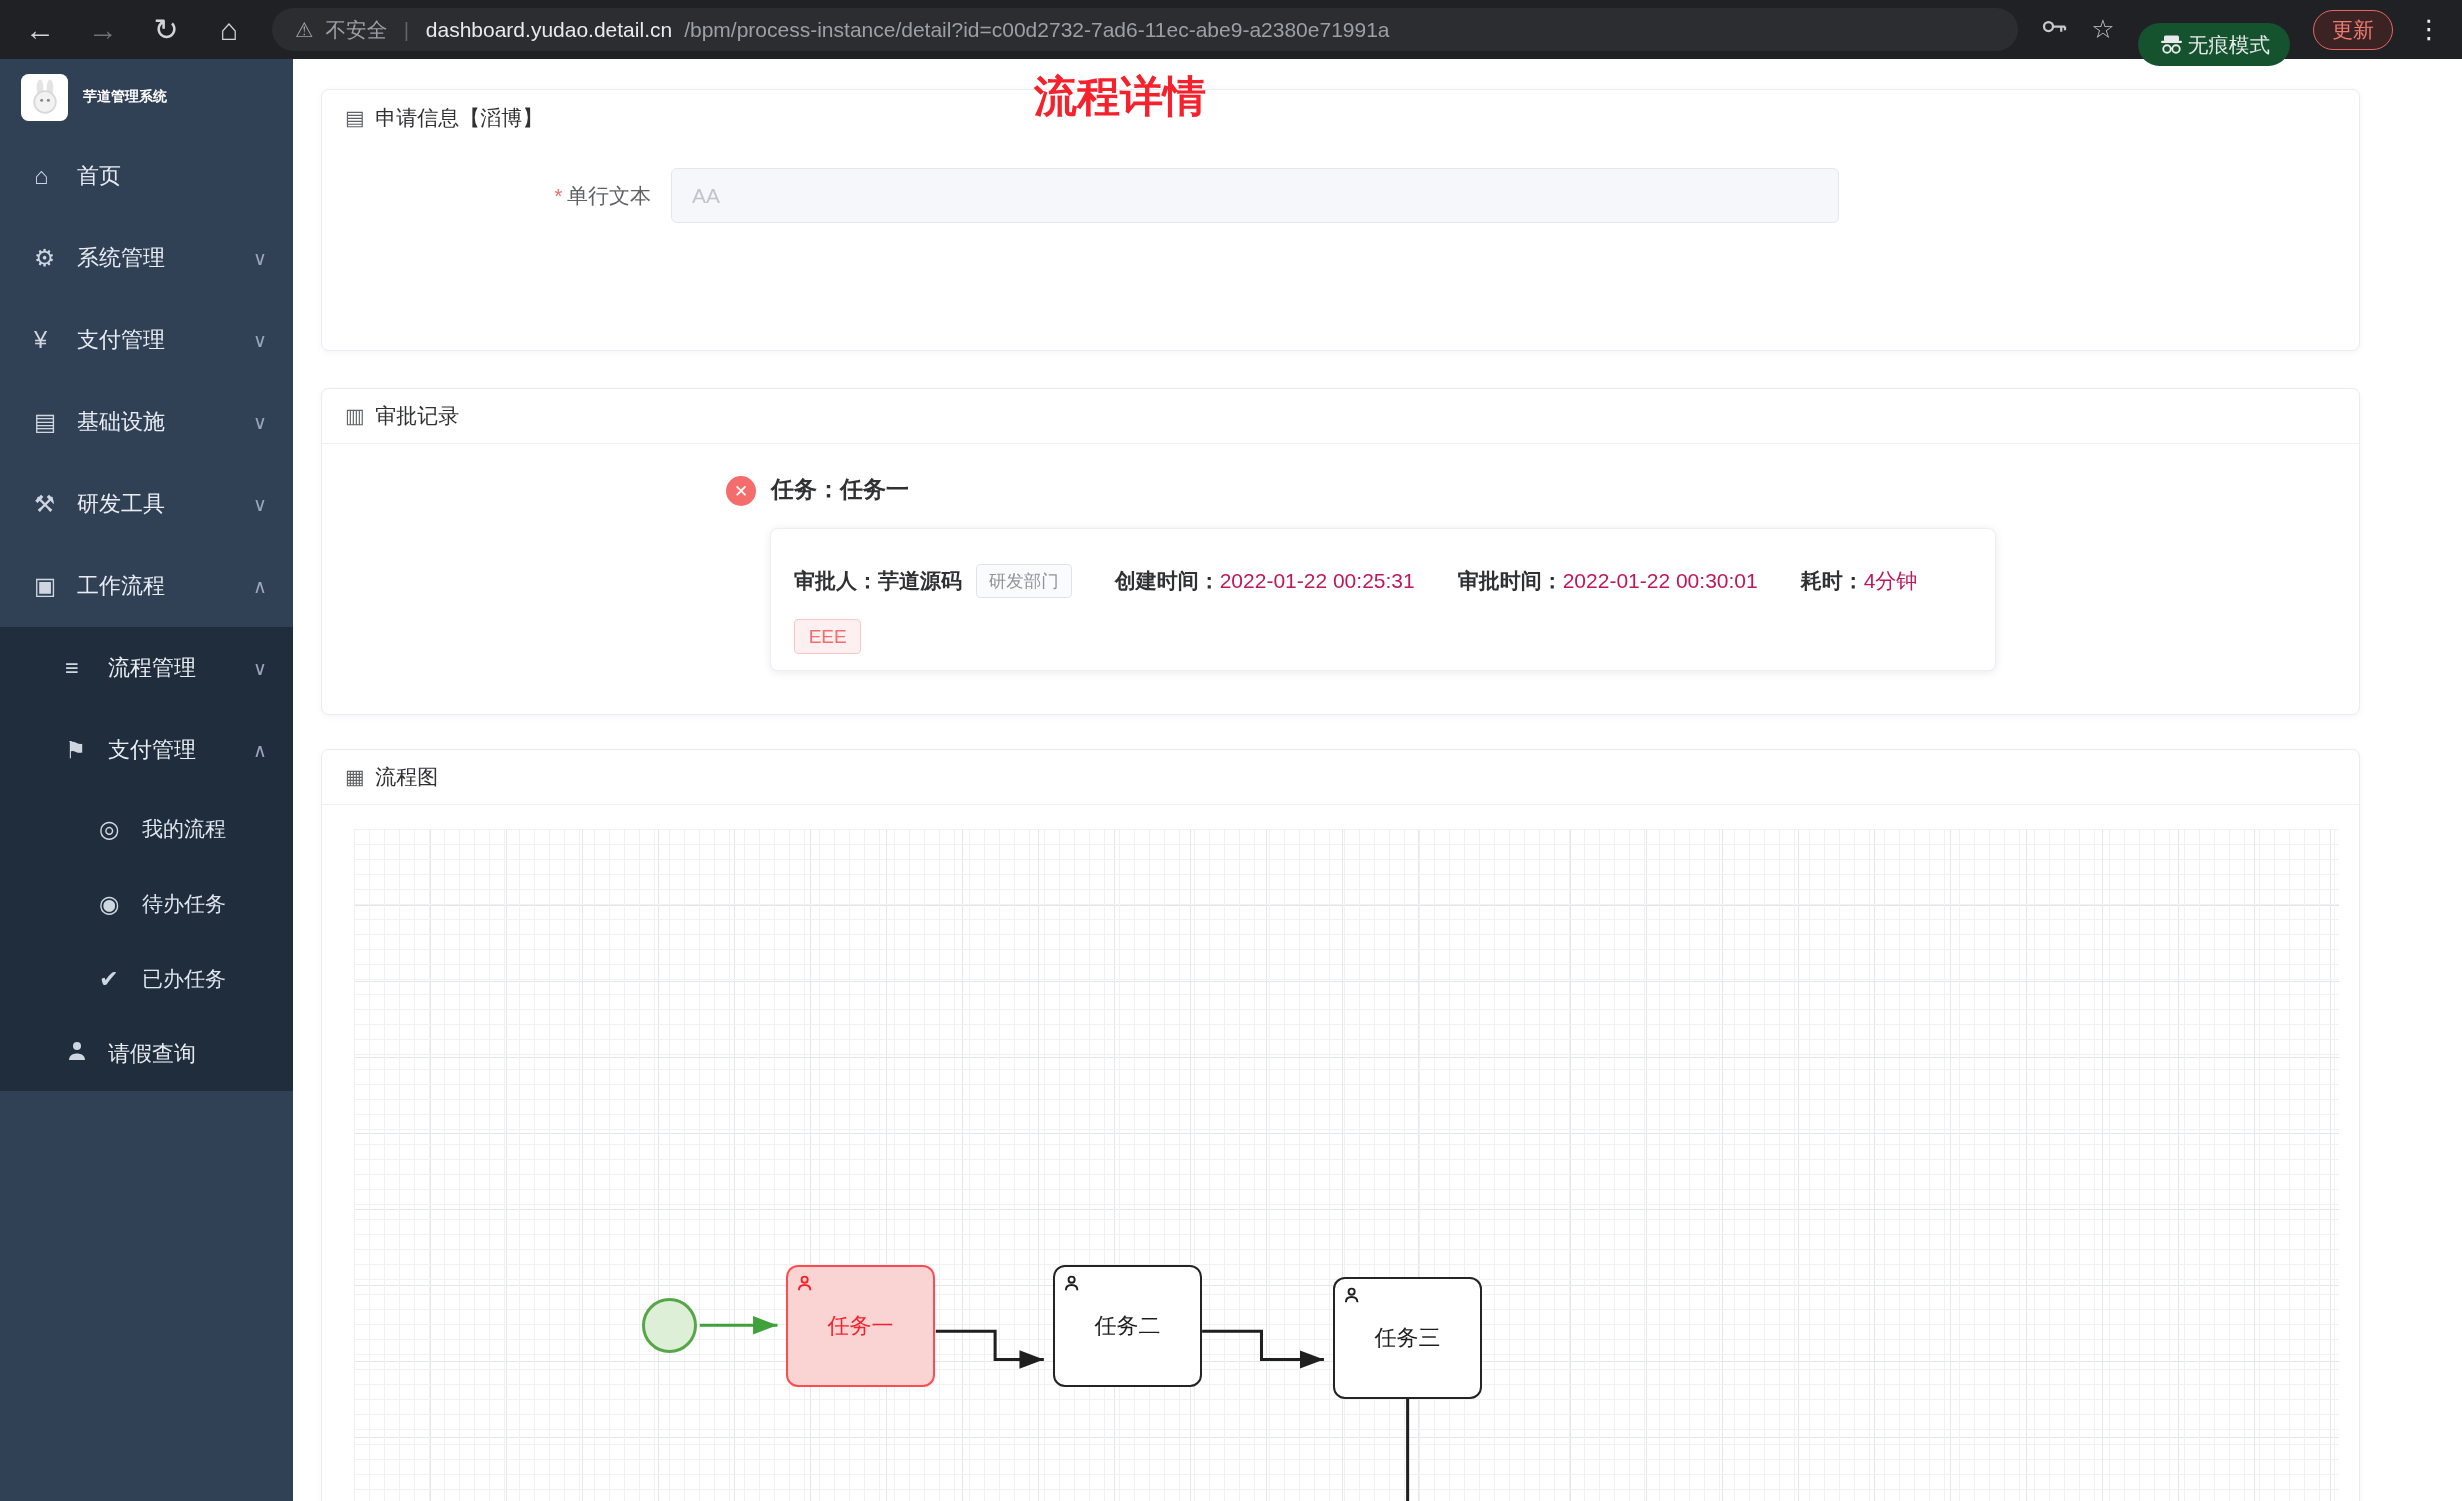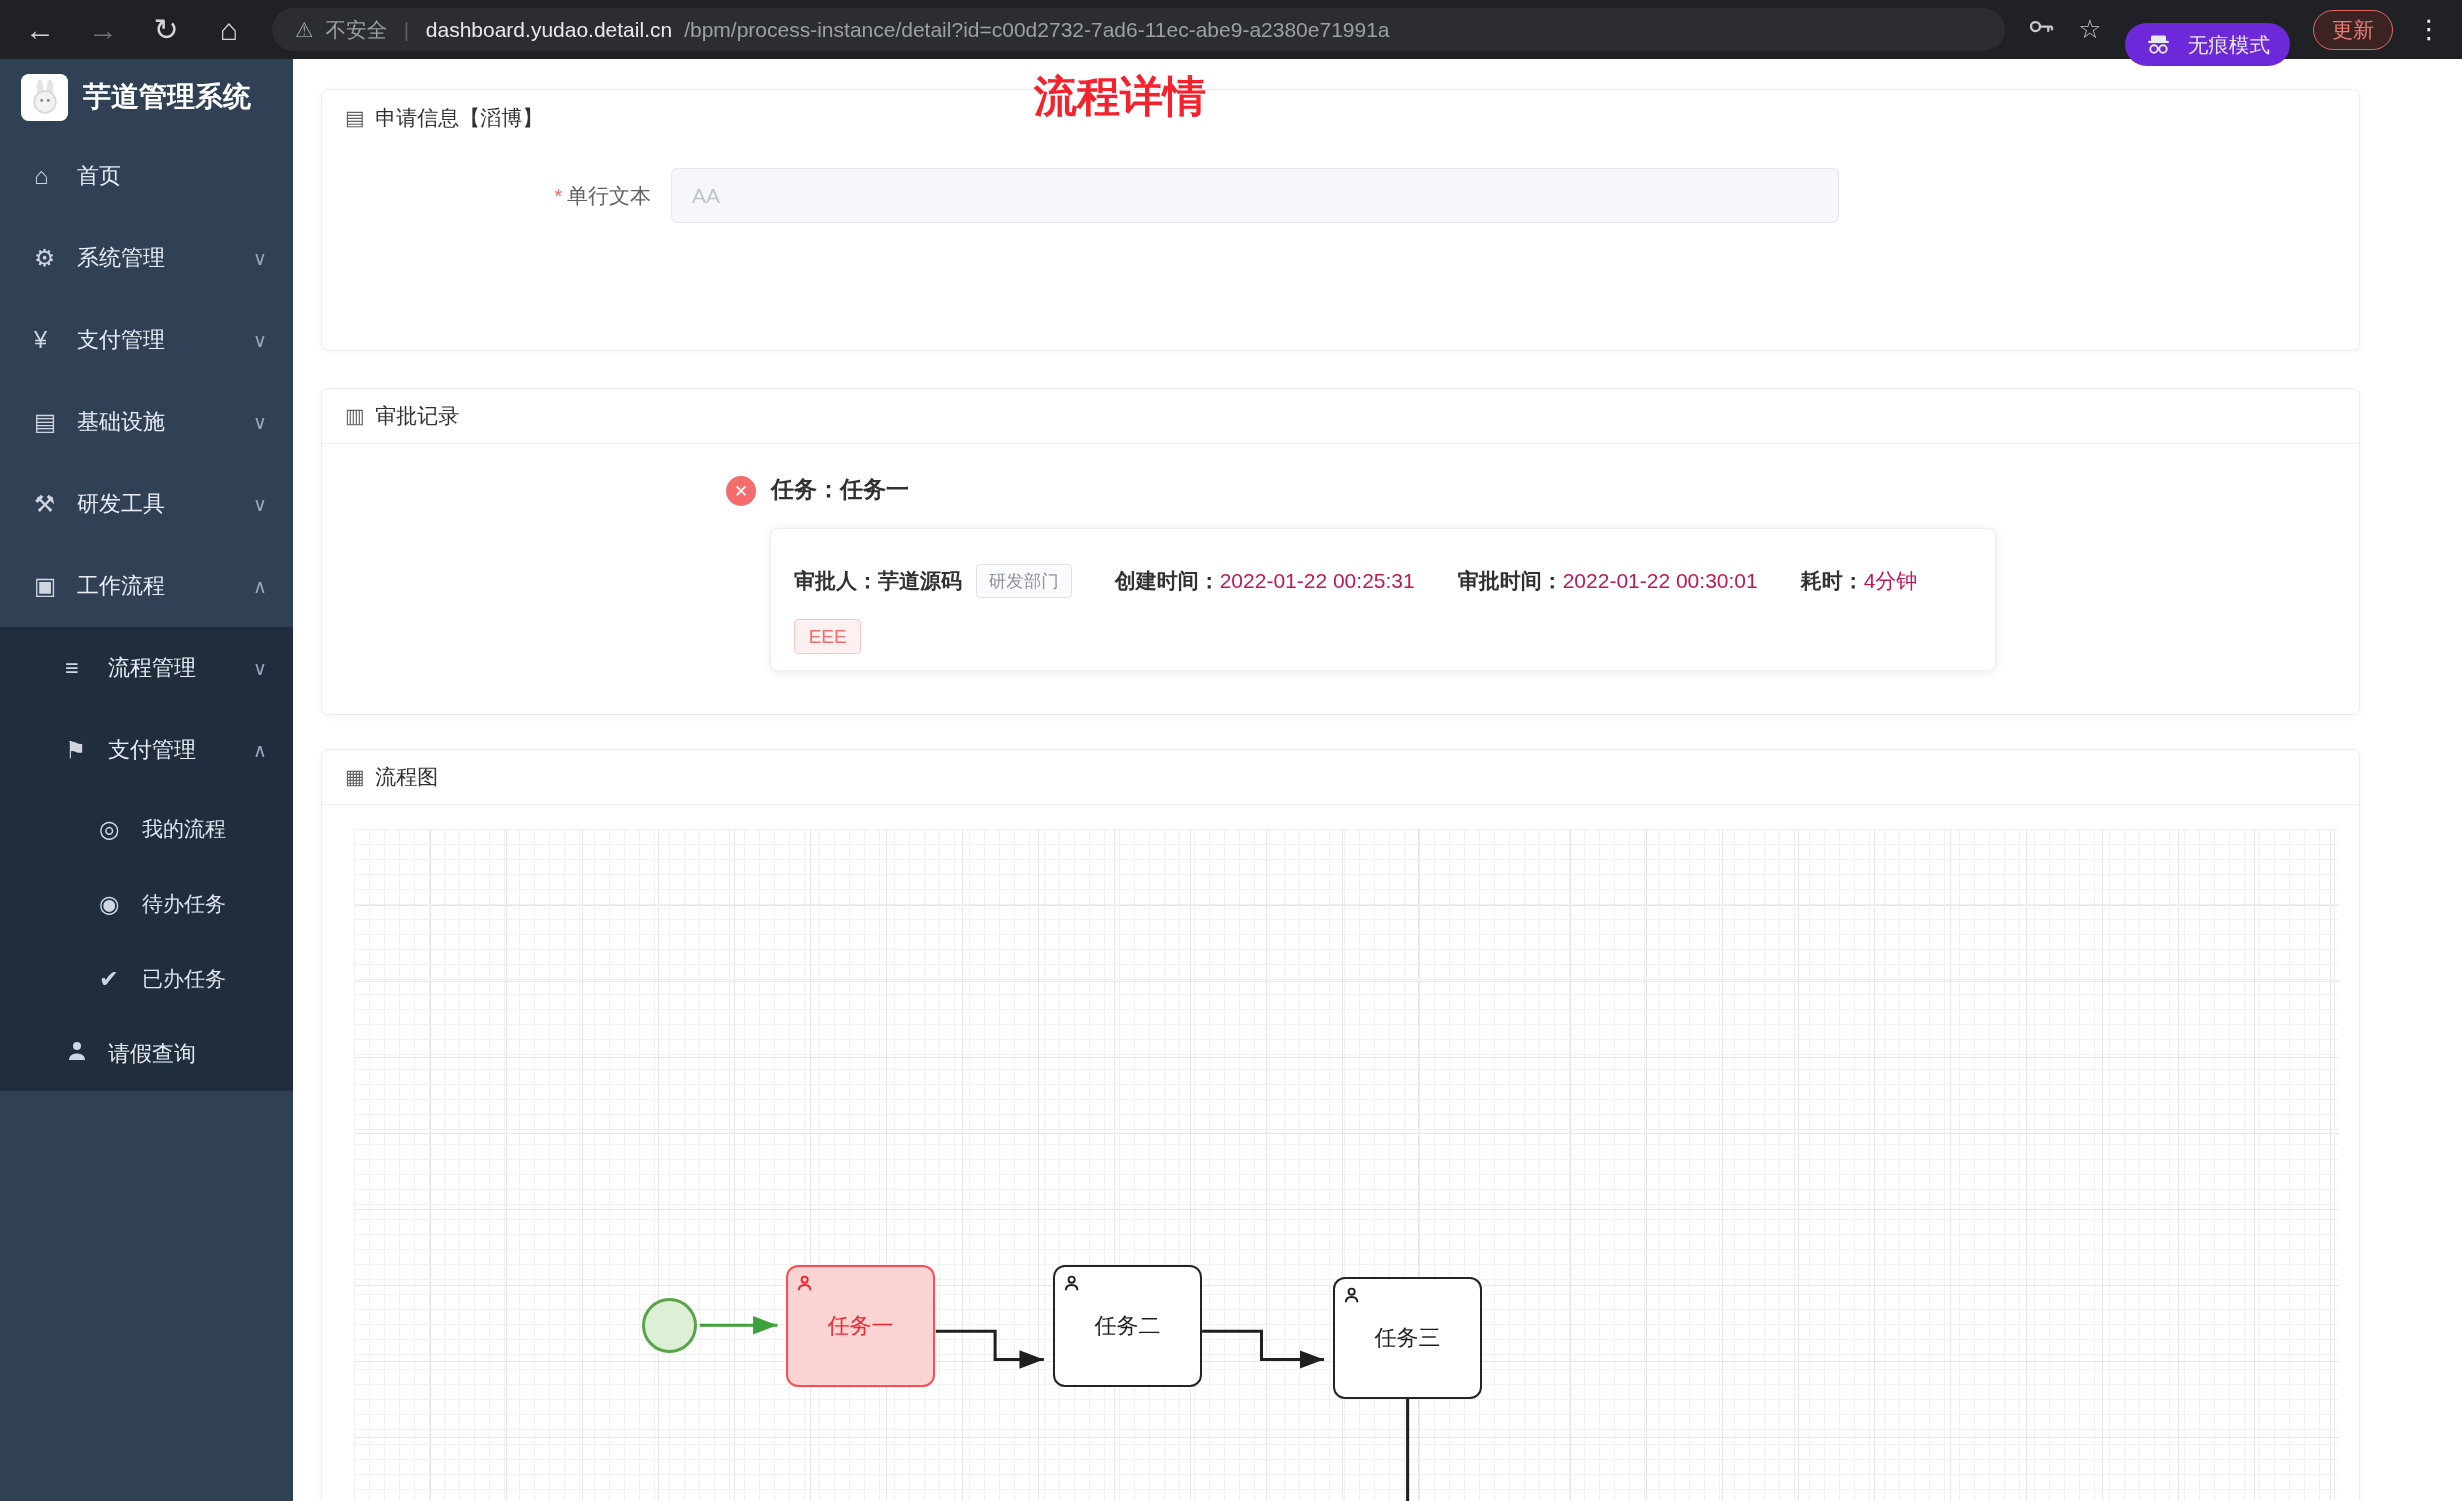--- a/index.html
+++ b/index.html
@@ -12,35 +12,35 @@
   .nav-btn { font-size:30px; color:#d2d4d7; width:40px; text-align:center; cursor:pointer; flex:0 0 auto; }
   .nav-btn.dim { color:#6e7073; }
   .omnibox { flex:1 1 auto; height:43px; background:#2b2d30; border-radius:23px;
     display:flex; align-items:center; padding:0 23px; gap:12px; overflow:hidden; white-space:nowrap; }
   .warn-icon { color:#9aa0a6; font-size:20.6px; }
   .sec-label { color:#9aa0a6; font-size:20.6px; }
   .url-div { color:#5f6368; font-size:20.6px; padding:0 4.6px; }
   .url-host { color:#e8eaed; font-size:21px; }
   .url-path { color:#9aa0a6; font-size:21px; }
   .bar-icon { flex:0 0 auto; color:#c7cacd; font-size:26px; cursor:pointer; }
-  .profile-pill { flex:0 0 auto; height:43px; background:#6d28d9; border-radius:23px;
-    display:flex; align-items:center; gap:16px; padding:0 20px; color:#e8eaed; font-size:20.6px; cursor:pointer;margin-top:30px; }
+  .profile-pill { flex:0 0 auto; height:43px; background:#14532d; border-radius:23px;
+    display:flex; align-items:center; gap:3px; padding:0 20px; color:#e8eaed; font-size:20.6px; cursor:pointer;margin-top:30px; }
   .update-pill { flex:0 0 auto; height:40px; border:1.5px solid #e5675f; background:rgba(217,48,37,.15);
     border-radius:21px; display:flex; align-items:center; padding:0 18px; color:#f07b72; font-size:21px; cursor:pointer; }
   .kebab { flex:0 0 auto; color:#e8eaed; font-size:26px; cursor:pointer; }
 
   
   .app { position:absolute; top:59px; left:0; width:2462px; height:1442px; display:flex; }
 
   
   .sidebar { width:293px; flex:0 0 auto; background:#304156; height:100%; overflow:hidden; }
   .logo-row { height:76px; display:flex; align-items:center; gap:15px; padding:0 21px; }
   .logo-avatar { width:47px; height:47px; border-radius:7.6px; background:#fff;
     display:flex; align-items:center; justify-content:center; overflow:hidden; flex:0 0 auto; }
-  .logo-title { color:#fff; font-size:28px; font-weight:700; white-space:nowrap; }
+  .logo-title { color:#fff; font-size:14px; font-weight:700; white-space:nowrap; }
   .menu-item { height:82px; display:flex; align-items:center; padding:0 26px 0 34px;
     font-size:22px; color:#e8ecf2; cursor:pointer; white-space:nowrap; }
   .mi-icon { width:43px; font-size:23.6px; color:#cfd6e0; flex:0 0 auto; }
   .chev { margin-left:auto; font-size:19px; color:#9aa5b8; }
   .submenu { background:#1f2d3d; }
   .menu-item.lvl2 { padding-left:65px; }
   .menu-item.lvl3 { height:75px; padding-left:99px; font-size:21px; color:#dfe5ee; }
   .menu-item.lvl2b { height:75px; }
   .person-svg { width:24px; height:24px; }
 

